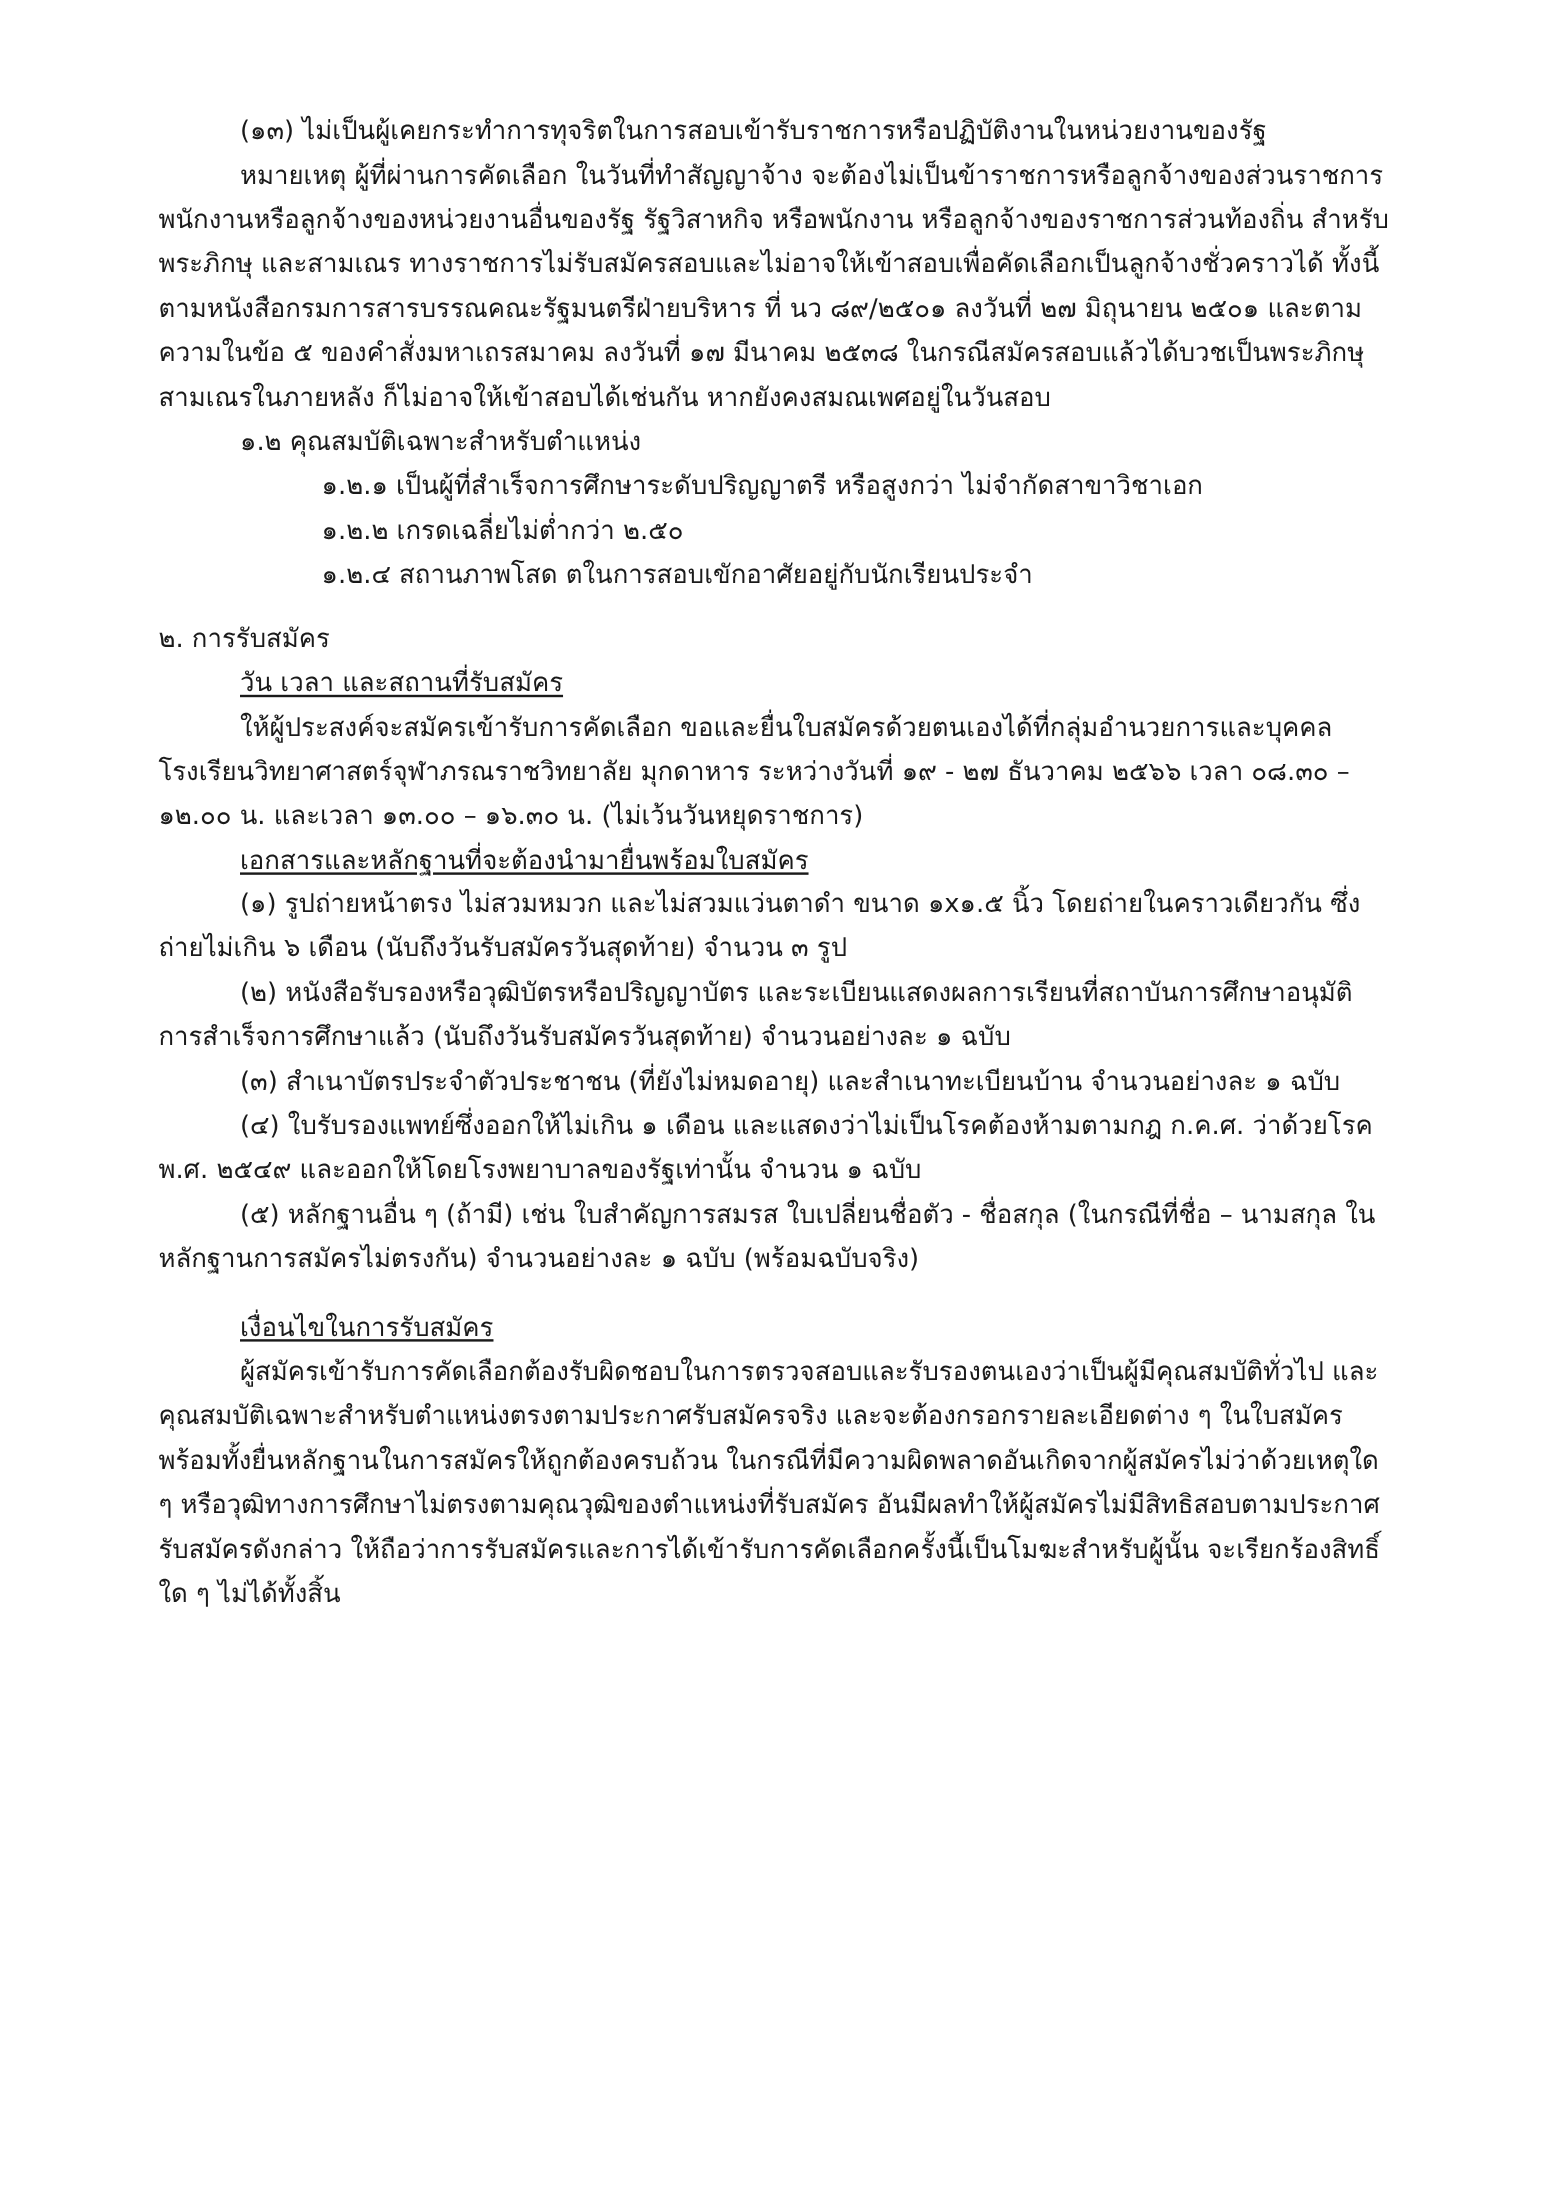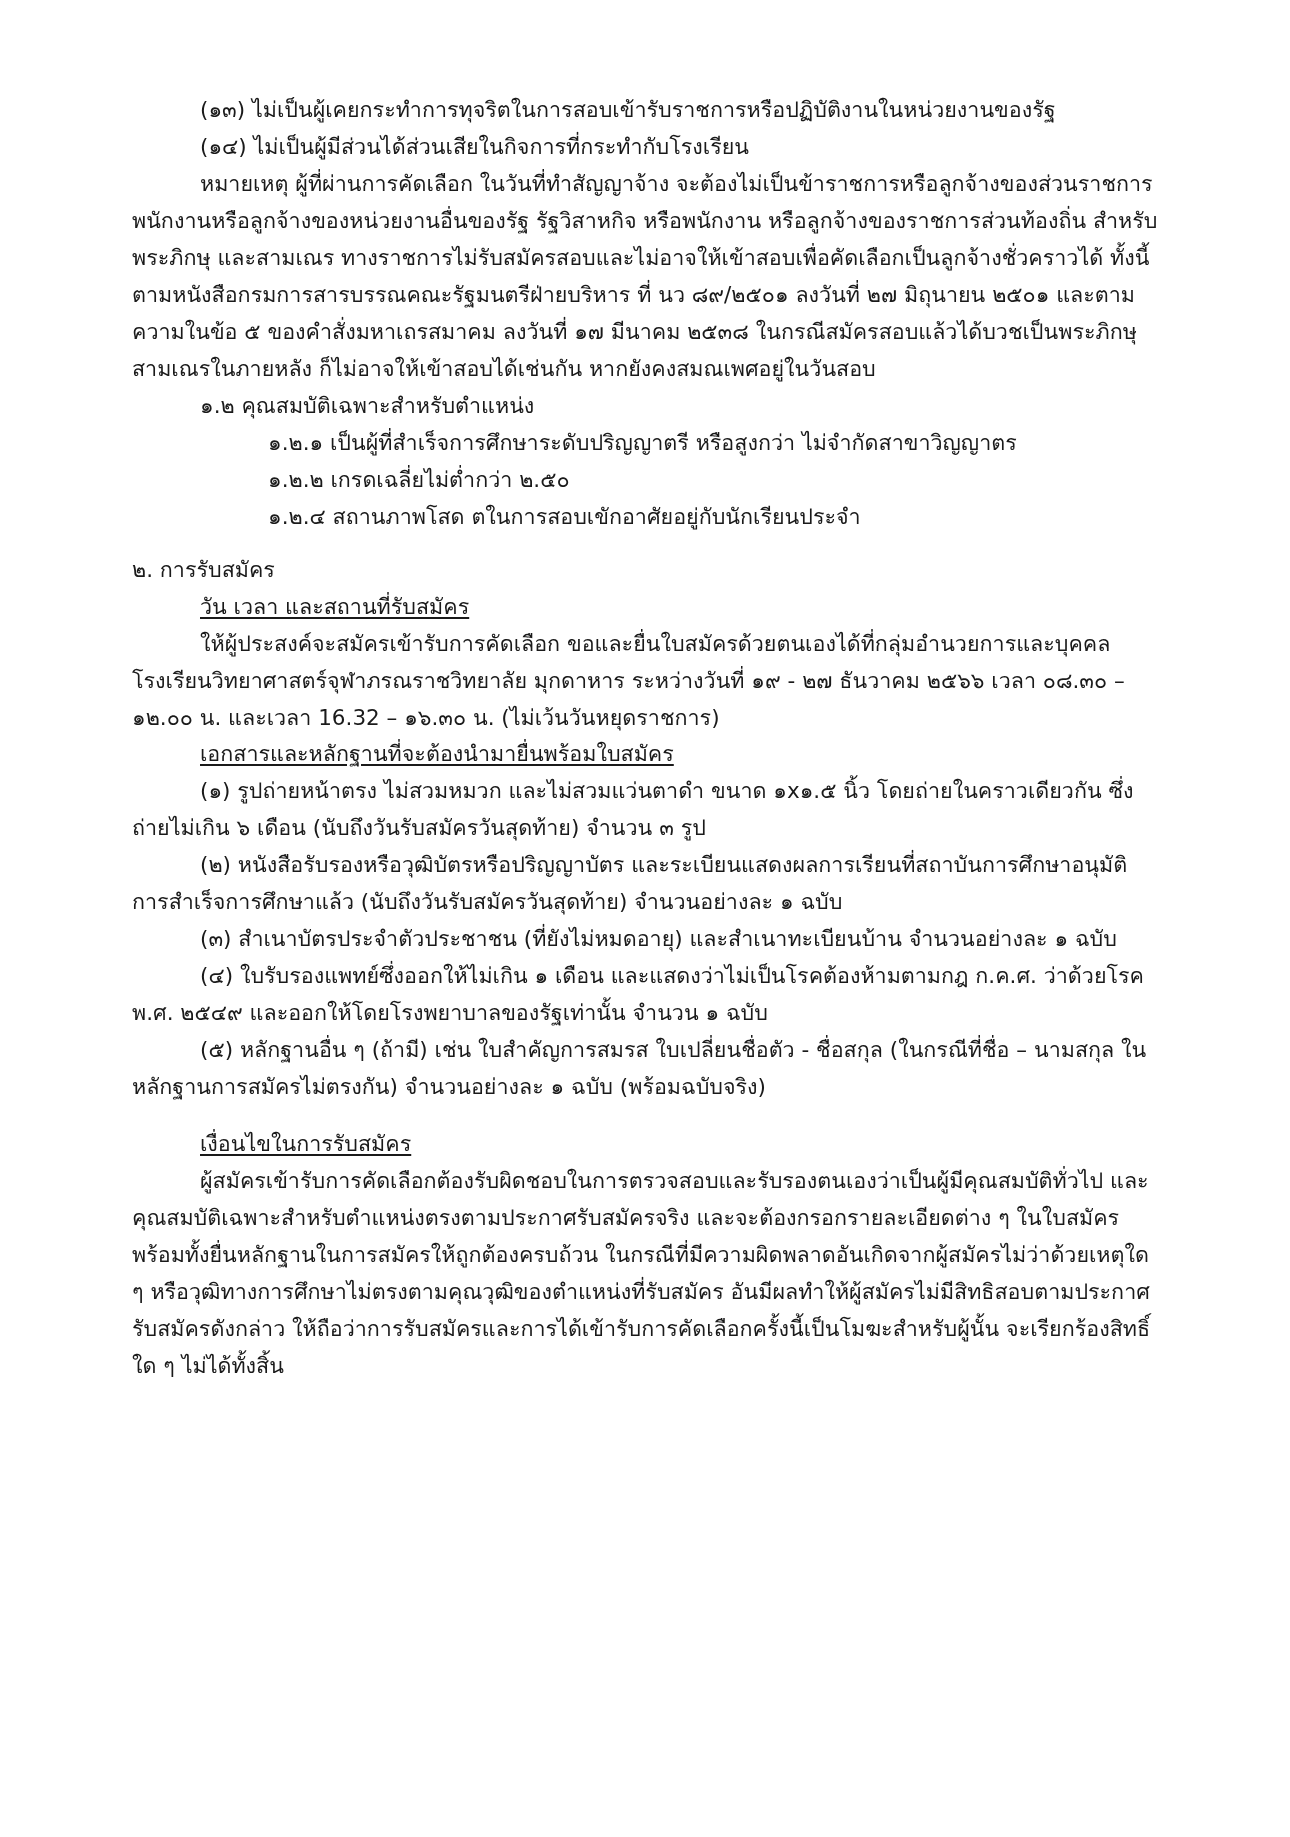--- a/index.html
+++ b/index.html
@@ -57,38 +57,37 @@
   .block { margin-bottom: 0; }
 </style>
 </head>
 <body>
 
 <div class="page">
   <div class="doc-body">
 
     <p class="para block">(๑๓) ไม่เป็นผู้เคยกระทำการทุจริตในการสอบเข้ารับราชการหรือปฏิบัติงานในหน่วยงานของรัฐ</p>
 
-    <p class="para block">(๑๔) ไม่เป็นผู้มีส่วนได้ส่วนเสียในกิจการที่กระทำกับโรงเรียน</p>
 
     <p class="para block">หมายเหตุ ผู้ที่ผ่านการคัดเลือก ในวันที่ทำสัญญาจ้าง จะต้องไม่เป็นข้าราชการหรือลูกจ้างของส่วนราชการ พนักงานหรือลูกจ้างของหน่วยงานอื่นของรัฐ รัฐวิสาหกิจ หรือพนักงาน หรือลูกจ้างของราชการส่วนท้องถิ่น สำหรับพระภิกษุ และสามเณร ทางราชการไม่รับสมัครสอบและไม่อาจให้เข้าสอบเพื่อคัดเลือกเป็นลูกจ้างชั่วคราวได้ ทั้งนี้ ตามหนังสือกรมการสารบรรณคณะรัฐมนตรีฝ่ายบริหาร ที่ นว ๘๙/๒๕๐๑ ลงวันที่ ๒๗ มิถุนายน ๒๕๐๑ และตามความในข้อ ๕ ของคำสั่งมหาเถรสมาคม ลงวันที่ ๑๗ มีนาคม ๒๕๓๘ ในกรณีสมัครสอบแล้วได้บวชเป็นพระภิกษุสามเณรในภายหลัง ก็ไม่อาจให้เข้าสอบได้เช่นกัน หากยังคงสมณเพศอยู่ในวันสอบ</p>
 
     <p class="indent-1 heading block">๑.๒ คุณสมบัติเฉพาะสำหรับตำแหน่ง</p>
 
-    <p class="indent-2 block">๑.๒.๑ เป็นผู้ที่สำเร็จการศึกษาระดับปริญญาตรี หรือสูงกว่า ไม่จำกัดสาขาวิญญาตร</p>
+    <p class="indent-2 block">๑.๒.๑ เป็นผู้ที่สำเร็จการศึกษาระดับปริญญาตรี หรือสูงกว่า ไม่จำกัดสาขาวิชาเอก</p>
 
     <p class="indent-2 block">๑.๒.๒ เกรดเฉลี่ยไม่ต่ำกว่า ๒.๕๐</p>
 
 
     <p class="indent-2 block">๑.๒.๔ สถานภาพโสด ตในการสอบเขักอาศัยอยู่กับนักเรียนประจำ</p>
 
     <p class="para-noindent heading block">๒. การรับสมัคร</p>
 
     <p class="indent-1 underline block">วัน เวลา และสถานที่รับสมัคร</p>
 
-    <p class="para block">ให้ผู้ประสงค์จะสมัครเข้ารับการคัดเลือก ขอและยื่นใบสมัครด้วยตนเองได้ที่กลุ่มอำนวยการและบุคคล โรงเรียนวิทยาศาสตร์จุฬาภรณราชวิทยาลัย มุกดาหาร ระหว่างวันที่ ๑๙ - ๒๗ ธันวาคม ๒๕๖๖ เวลา ๐๘.๓๐ – ๑๒.๐๐ น. และเวลา 16.32 – ๑๖.๓๐ น. (ไม่เว้นวันหยุดราชการ)</p>
+    <p class="para block">ให้ผู้ประสงค์จะสมัครเข้ารับการคัดเลือก ขอและยื่นใบสมัครด้วยตนเองได้ที่กลุ่มอำนวยการและบุคคล โรงเรียนวิทยาศาสตร์จุฬาภรณราชวิทยาลัย มุกดาหาร ระหว่างวันที่ ๑๙ - ๒๗ ธันวาคม ๒๕๖๖ เวลา ๐๘.๓๐ – ๑๒.๐๐ น. และเวลา ๑๓.๐๐ – ๑๖.๓๐ น. (ไม่เว้นวันหยุดราชการ)</p>
 
     <p class="indent-1 underline block">เอกสารและหลักฐานที่จะต้องนำมายื่นพร้อมใบสมัคร</p>
 
     <p class="para block">(๑) รูปถ่ายหน้าตรง ไม่สวมหมวก และไม่สวมแว่นตาดำ ขนาด ๑x๑.๕ นิ้ว โดยถ่ายในคราวเดียวกัน ซึ่งถ่ายไม่เกิน ๖ เดือน (นับถึงวันรับสมัครวันสุดท้าย) จำนวน ๓ รูป</p>
 
     <p class="para block">(๒) หนังสือรับรองหรือวุฒิบัตรหรือปริญญาบัตร และระเบียนแสดงผลการเรียนที่สถาบันการศึกษาอนุมัติการสำเร็จการศึกษาแล้ว (นับถึงวันรับสมัครวันสุดท้าย) จำนวนอย่างละ ๑ ฉบับ</p>
 
     <p class="para block">(๓) สำเนาบัตรประจำตัวประชาชน (ที่ยังไม่หมดอายุ) และสำเนาทะเบียนบ้าน จำนวนอย่างละ ๑ ฉบับ</p>
 
     <p class="para block">(๔) ใบรับรองแพทย์ซึ่งออกให้ไม่เกิน ๑ เดือน และแสดงว่าไม่เป็นโรคต้องห้ามตามกฎ ก.ค.ศ. ว่าด้วยโรค พ.ศ. ๒๕๔๙ และออกให้โดยโรงพยาบาลของรัฐเท่านั้น จำนวน ๑ ฉบับ</p>

